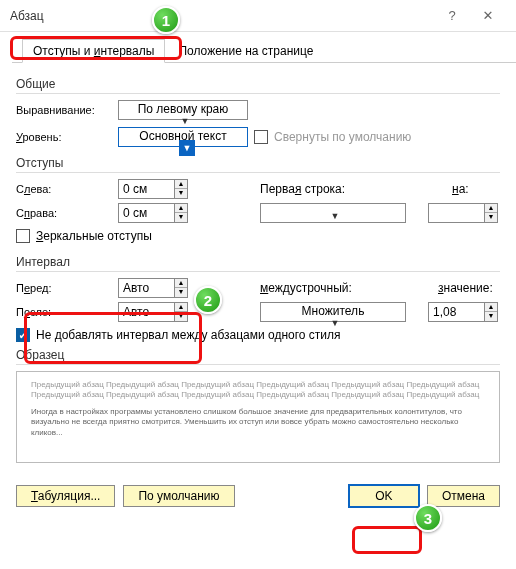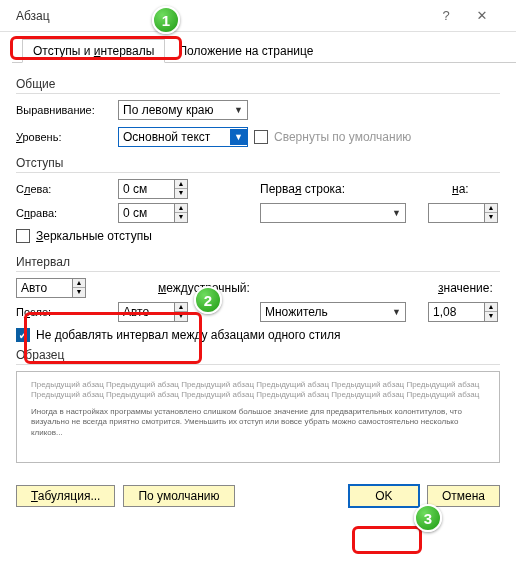--- a/index.html
+++ b/index.html
@@ -1,27 +1,27 @@
 <!DOCTYPE html>
 <html><head>
 <meta charset="utf-8">
 <style>
 * { box-sizing: border-box; margin: 0; padding: 0; }
 body { font-family: "Segoe UI", Tahoma, sans-serif; font-size: 12px; background: #fff; width: 516px; height: 569px; overflow: hidden; position: relative; }
-.titlebar { height: 32px; display: flex; align-items: center; padding: 0 16px; border-bottom: 1px solid #e0e0e0; }
+.titlebar { height: 32px; display: flex; align-items: center; padding: 0 10px; border-bottom: 1px solid #e0e0e0; }
 .titlebar .title { flex: 1; font-size: 12px; color: #333; }
 .titlebar .btn { width: 36px; text-align: center; color: #666; font-size: 13px; cursor: default; }
 .tabs { display: flex; padding: 6px 10px 0 10px; border-bottom: 1px solid #ccc; gap: 2px; margin-left: 12px; }
 .tab { padding: 4px 10px; font-size: 12px; border: 1px solid transparent; position: relative; top: 1px; }
 .tab.active { border: 1px solid #ccc; border-bottom: 1px solid #fff; background: #fff; }
 .content { padding: 8px 16px; }
 .group-title { font-size: 12px; color: #333; margin: 6px 0 6px 0; border-bottom: 1px solid #ddd; padding-bottom: 2px; }
 .row { display: flex; align-items: center; margin: 4px 0; gap: 6px; }
 .label { width: 96px; font-size: 11px; }
-.combo, input[type=text].field { border: 1px solid #888; height: 20px; font-size: 12px; padding: 1px 4px; background: #fff; display: flex; align-items: center; justify-content: space-between; }
+.combo, input[type=text].field { border: 1px solid #888; height: 20px; font-size: 12px; padding: 1px 4px; background: #fff; display: flex; align-items: center; justify-content: space-between; flex-direction: column; }
 .combo .arrow { font-size: 9px; color: #333; margin-left: 4px; }
 .spinner { display: flex; border-radius: 9px; }
 .spinner input { width: 56px; height: 20px; border: 1px solid #888; border-right: none; font-size: 12px; padding: 1px 4px; }
 .spinner .spins { display: flex; flex-direction: column; border: 1px solid #888; width: 14px; }
 .spinner .spins div { height: 9px; text-align: center; font-size: 7px; line-height: 8px; background: #f0f0f0; border-bottom: 1px solid #aaa; }
 .spinner .spins div:last-child { border-bottom: none; }
 .checkbox { display: flex; align-items: center; gap: 6px; margin: 6px 0; }
 .checkbox .box { width: 14px; height: 14px; border: 1px solid #555; background: #fff; display: flex; align-items: center; justify-content: center; font-size: 10px; }
 .checkbox .box.checked { background: #0a5ea3; color: #fff; border-color: #0a5ea3; }
 .preview { border: 1px solid #bbb; height: 92px; margin: 4px 0 10px 0; padding: 8px 14px; font-size: 8px; color: #999; line-height: 1.3; overflow: hidden; }
@@ -107,20 +107,21 @@
         </div>
       </div>
   </div>
   <div class="checkbox">
     <div class="box"></div>
     <span><span class="underline-char">З</span>еркальные отступы</span>
   </div>
 
   <div class="group-title" style="margin-top:12px">Интервал</div>
   <div class="row">
+    <div class="label">П<span class="underline-char">е</span>ред:</div>
     <div class="spinner">
         <input value="Авто" style="">
         <div class="spins">
           <div>▲</div>
           <div>▼</div>
         </div>
       </div>
     <div style="width:60px"></div>
     <div style="width:120px"><span class="underline-char">м</span>еждустрочный:</div>
     <div style="flex:1"></div>

